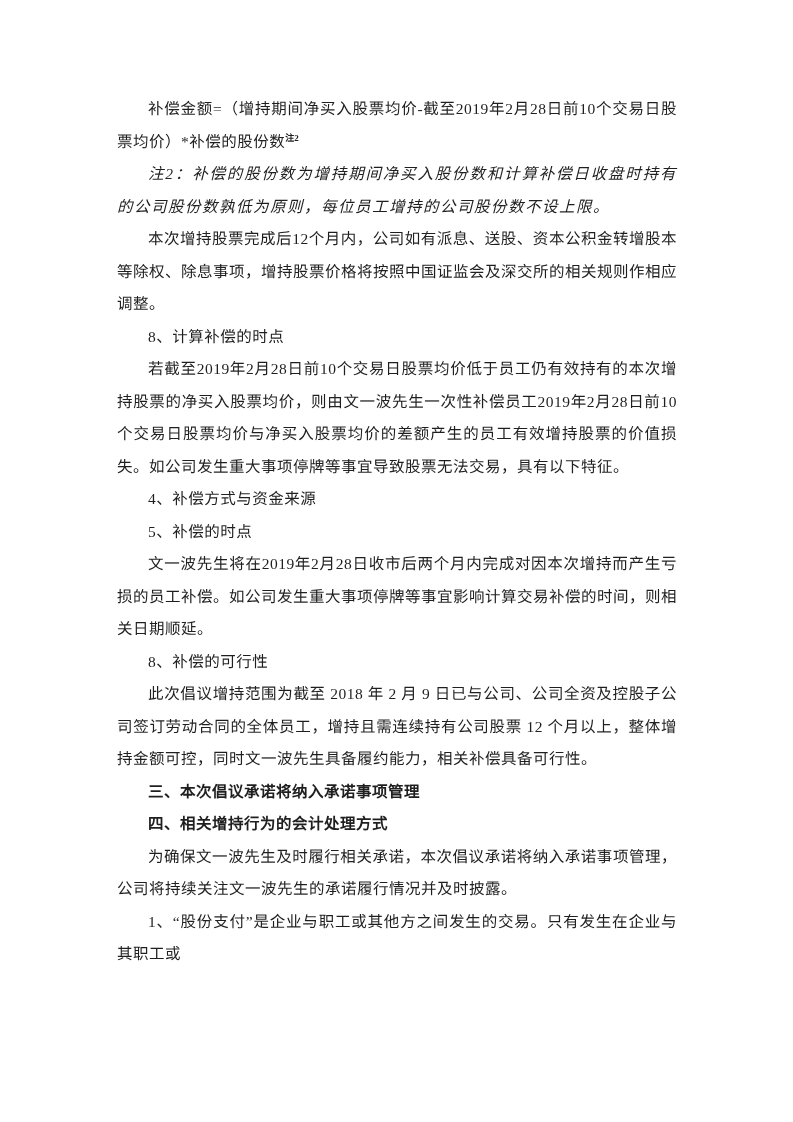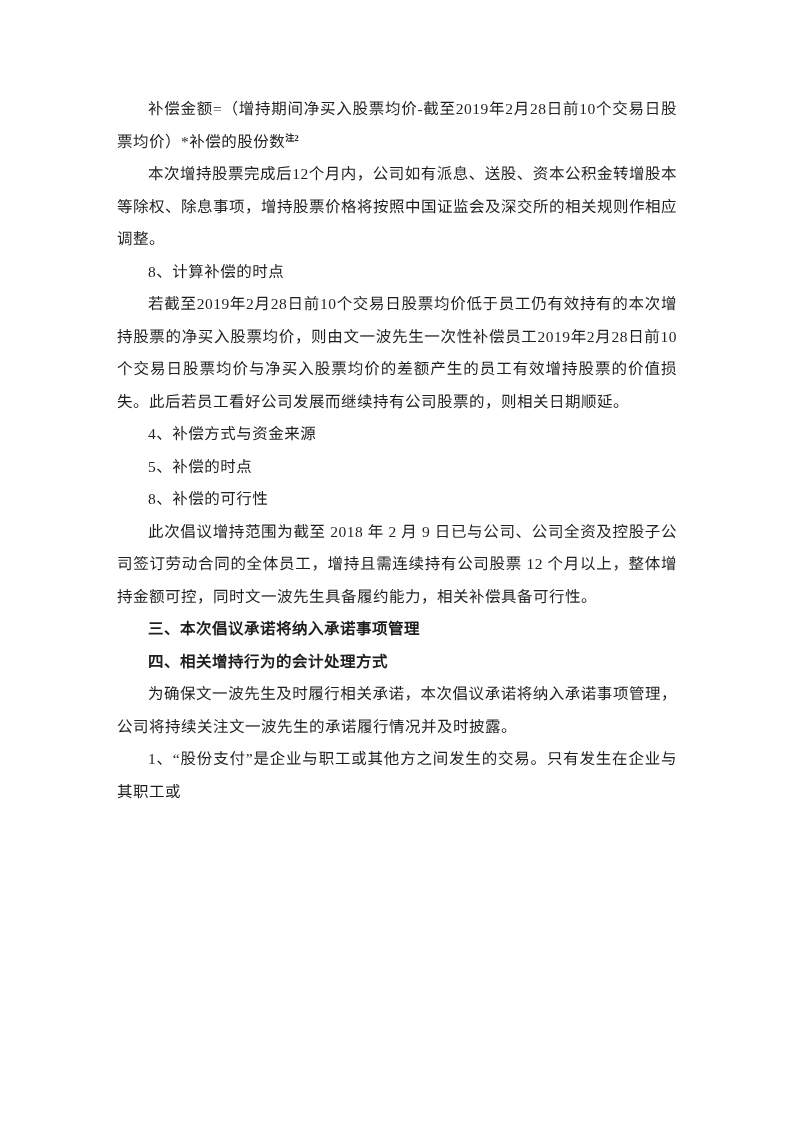--- a/index.html
+++ b/index.html
@@ -52,25 +52,27 @@
     letter-spacing: 0;
     vertical-align: super;
   }
 </style>
 </head>
 <body>
 
 <div class="page">
   <div class="doc-body">
       <p class="block paragraph"><span>补偿金额=（增持期间净买入股票均价-截至2019年2月28日前10个交易日股票均价）*补偿的股份数</span><sup>注2</sup></p>
+      <p class="block note"><span>注2：补偿的股份数为增持期间净买入股份数和计算补偿日收盘时持有的公司股份数孰低为原则，每位员工增持的公司股份数不设上限。</span></p>
       <p class="block paragraph"><span>本次增持股票完成后12个月内，公司如有派息、送股、资本公积金转增股本等除权、除息事项，增持股票价格将按照中国证监会及深交所的相关规则作相应调整。</span></p>
       <p class="block subheading"><span>8、计算补偿的时点</span></p>
-      <p class="block paragraph"><span>若截至2019年2月28日前10个交易日股票均价低于员工仍有效持有的本次增持股票的净买入股票均价，则由文一波先生一次性补偿员工2019年2月28日前10个交易日股票均价与净买入股票均价的差额产生的员工有效增持股票的价值损失。此后若员工看好公司发展而继续持有公司股票的，则相关日期顺延。</span></p>
+      <p class="block paragraph"><span>若截至2019年2月28日前10个交易日股票均价低于员工仍有效持有的本次增持股票的净买入股票均价，则由文一波先生一次性补偿员工2019年2月28日前10个交易日股票均价与净买入股票均价的差额产生的员工有效增持股票的价值损失。如公司发生重大事项停牌等事宜导致股票无法交易，具有以下特征。</span></p>
       <p class="block subheading"><span>4、补偿方式与资金来源</span></p>
       <p class="block subheading"><span>5、补偿的时点</span></p>
+      <p class="block paragraph"><span>文一波先生将在2019年2月28日收市后两个月内完成对因本次增持而产生亏损的员工补偿。如公司发生重大事项停牌等事宜影响计算交易补偿的时间，则相关日期顺延。</span></p>
       <p class="block subheading"><span>8、补偿的可行性</span></p>
       <p class="block paragraph"><span>此次倡议增持范围为截至 2018 年 2 月 9 日已与公司、公司全资及控股子公司签订劳动合同的全体员工，增持且需连续持有公司股票 12 个月以上，整体增持金额可控，同时文一波先生具备履约能力，相关补偿具备可行性。</span></p>
       <p class="block heading"><span>三、本次倡议承诺将纳入承诺事项管理</span></p>
       <p class="block heading"><span>四、相关增持行为的会计处理方式</span></p>
       <p class="block paragraph"><span>为确保文一波先生及时履行相关承诺，本次倡议承诺将纳入承诺事项管理，公司将持续关注文一波先生的承诺履行情况并及时披露。</span></p>
       <p class="block paragraph"><span>1、“股份支付”是企业与职工或其他方之间发生的交易。只有发生在企业与其职工或</span></p>
     </div>
 </div>
 
 </body></html>

